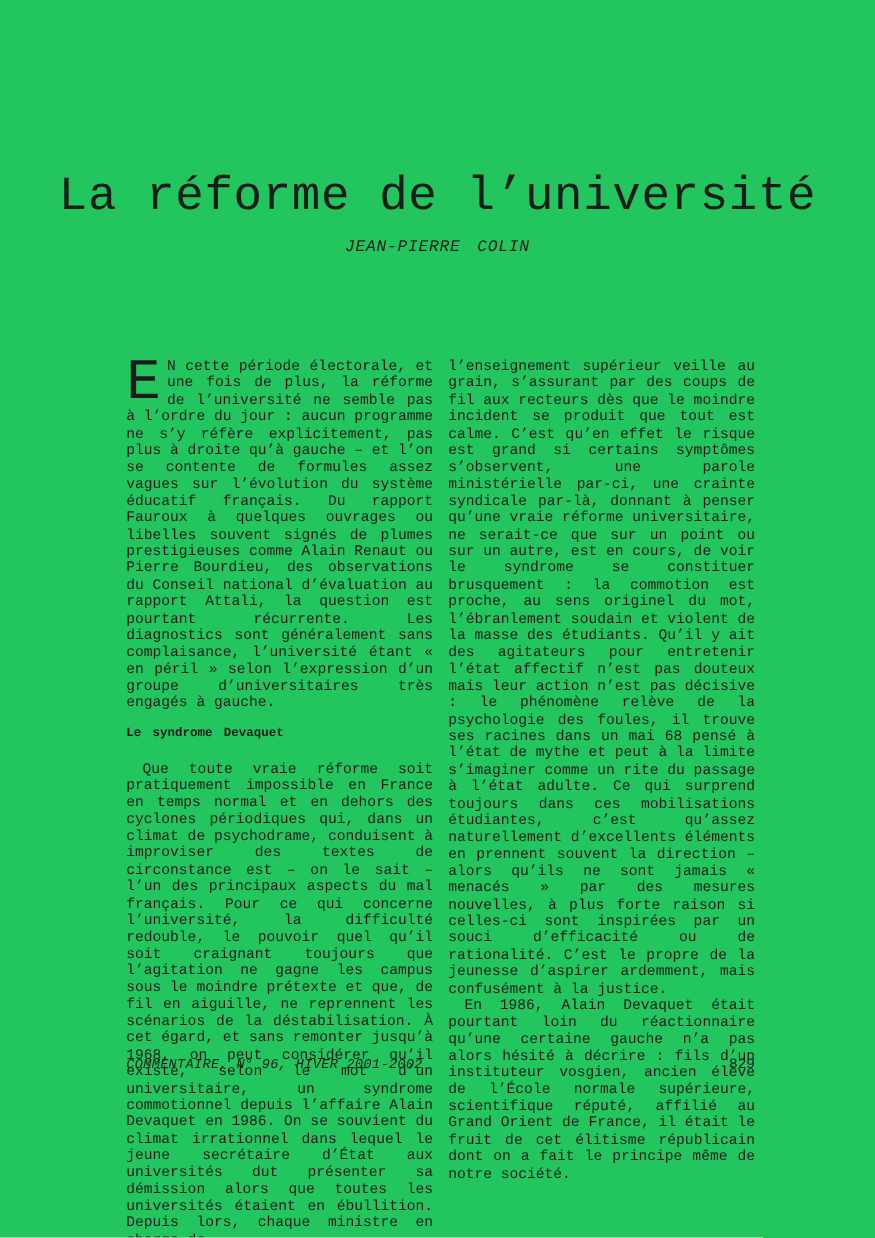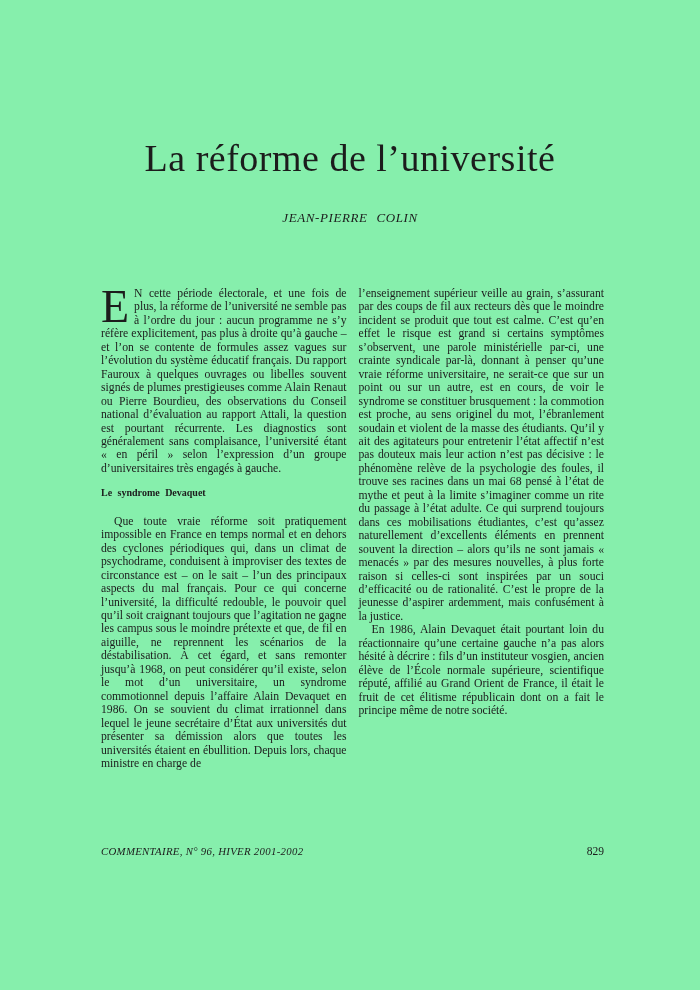--- a/index.html
+++ b/index.html
@@ -5,39 +5,39 @@
   html, body {
     margin: 0;
     padding: 0;
     background: #e8e8e8;
   }
   .page {
     position: relative;
     width: 700px;
     height: 990px;
     margin: 0 auto;
-    background: #86efac;
+    background: #22c55e;
     color: #1c1c1c;
-    font-family: Liberation Serif, serif;
+    font-family: Liberation Mono, monospace;
     overflow: hidden;
   }
   .title {
     position: absolute;
     top: 136px;
     left: 0;
     width: 700px;
     text-align: center;
     font-size: 38px;
     font-weight: normal;
     letter-spacing: 0.5px;
     margin: 0;
   }
   .author {
     position: absolute;
-    top: 210px;
+    top: 190px;
     left: 0;
     width: 700px;
     text-align: center;
     font-style: italic;
     font-size: 13px;
     letter-spacing: 0.6px;
     word-spacing: 5px;
   }
   .content {
     position: absolute;

